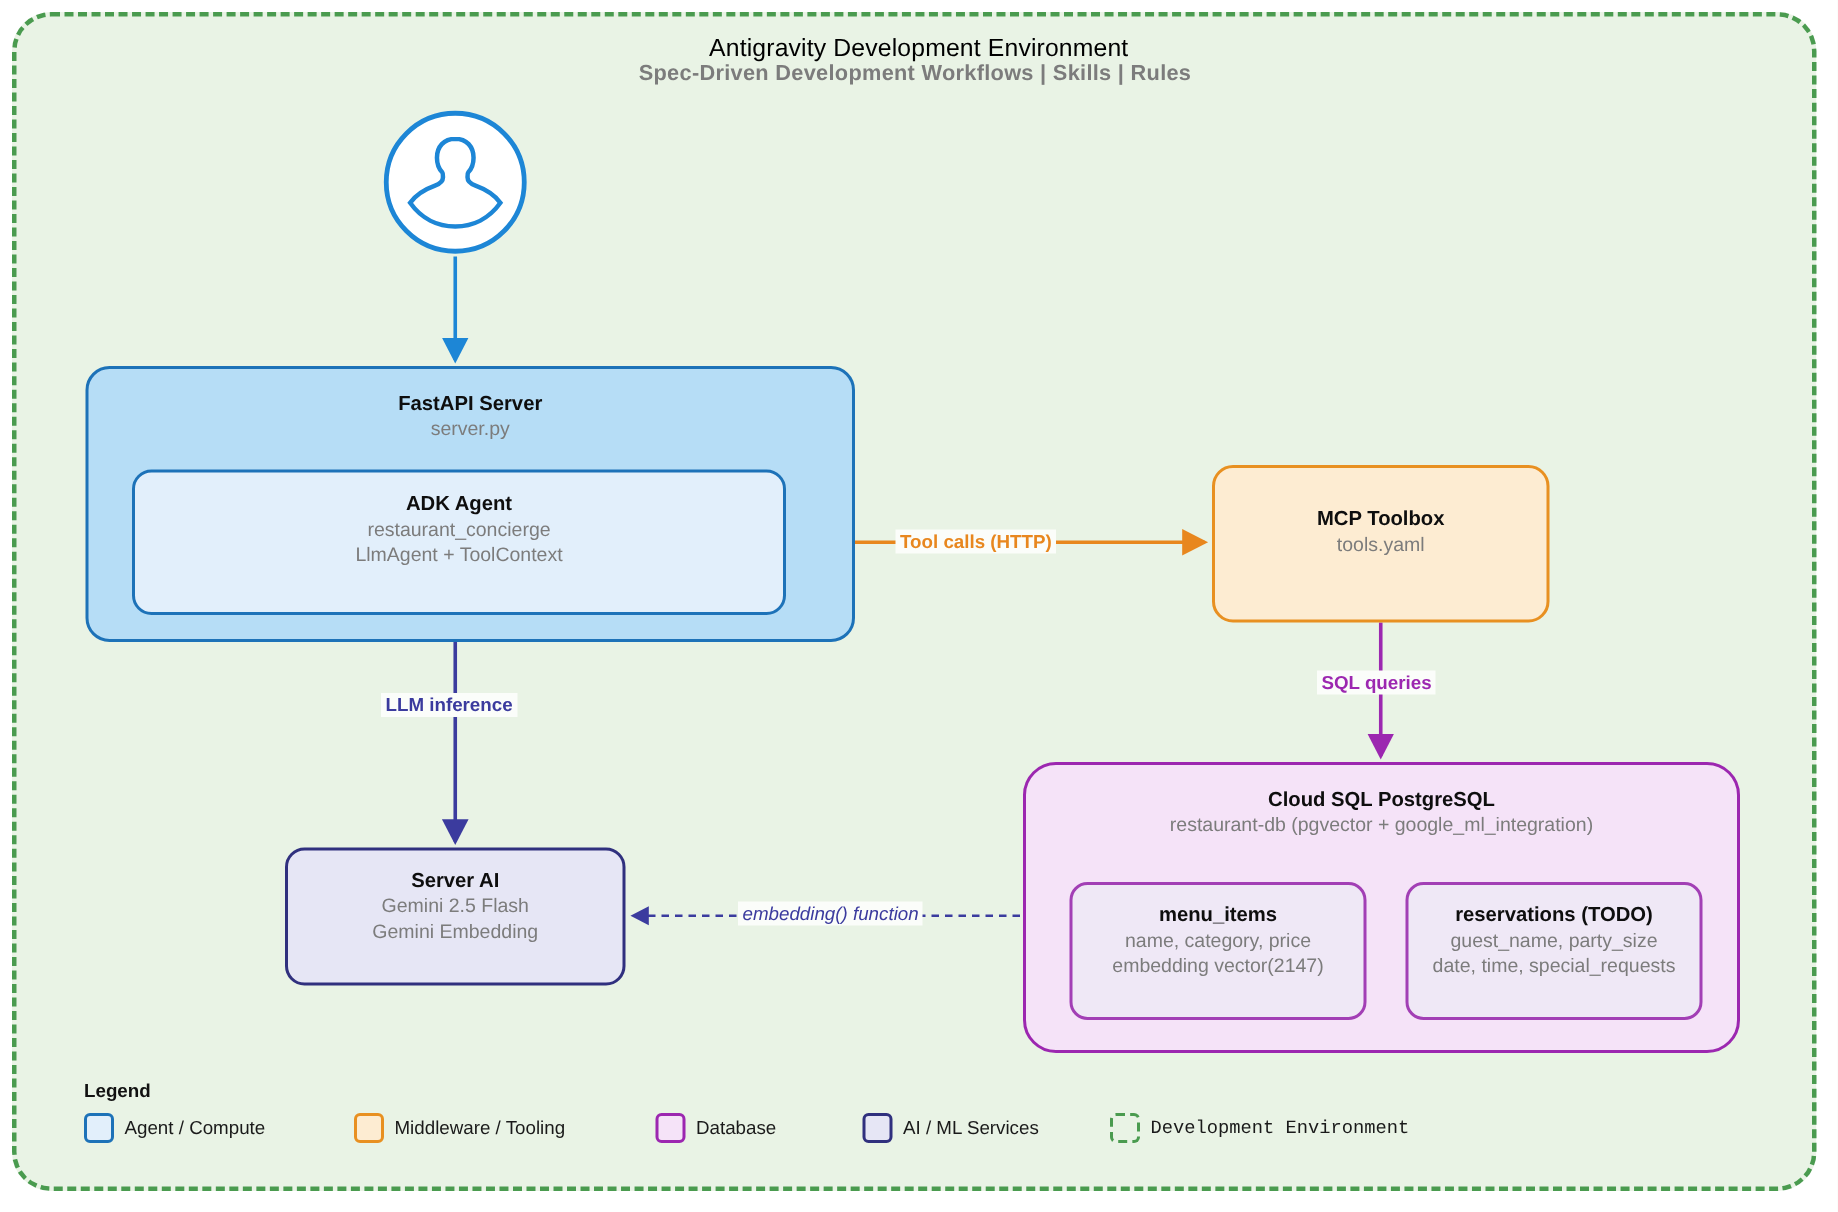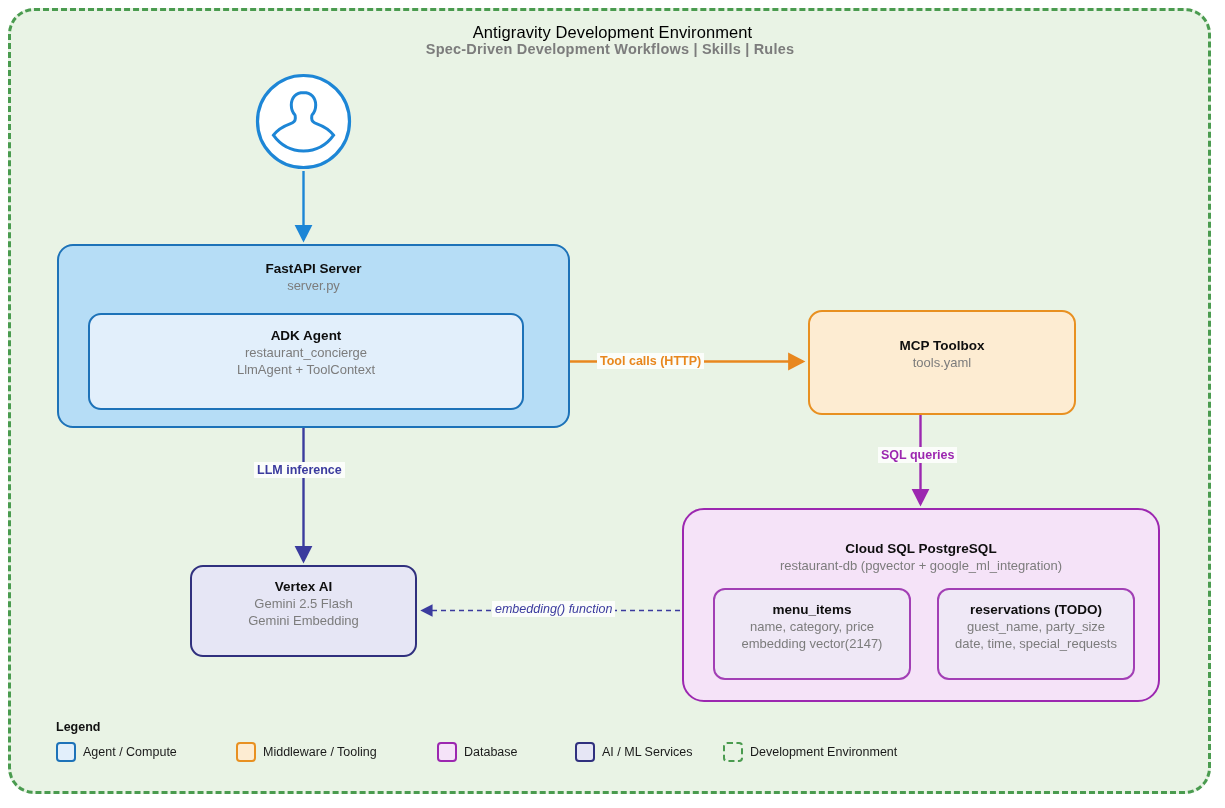--- a/index.html
+++ b/index.html
@@ -92,37 +92,37 @@
     height: 97px;
     background: #e2effb;
     border: 2.5px solid #1d72b8;
     border-radius: 13px;
     padding-top: 12px;
   }
   
   #node-mcp {
     left: 808px;
     top: 310px;
-    width: 268px;
+    width: 225px;
     height: 105px;
     background: #fdecd2;
     border: 2.5px solid #e89021;
     border-radius: 14px;
     padding-top: 25px;
   }
   
   #node-db {
     left: 682px;
     top: 508px;
     width: 478px;
     height: 194px;
     background: #f5e3f8;
     border: 2.5px solid #9c27b0;
     border-radius: 22px;
-    padding-top: 30px;
+    padding-top: 14px;
   }
   #node-menu-items {
     left: 713px;
     top: 588px;
     width: 198px;
     height: 92px;
     background: #efe8f6;
     border: 2px solid #a23fb5;
     border-radius: 12px;
     padding-top: 11px;
@@ -292,21 +292,21 @@
     <div class="n-sub">embedding vector(2147)</div>
   </div>
 
   <div class="node" id="node-reservations">
     <div class="n-title">reservations (TODO)</div>
     <div class="n-sub">guest_name, party_size</div>
     <div class="n-sub">date, time, special_requests</div>
   </div>
 
   <div class="node" id="node-vertex">
-    <div class="n-title">Vertex AI</div>
+    <div class="n-title">Server AI</div>
     <div class="n-sub">Gemini 2.5 Flash</div>
     <div class="n-sub">Gemini Embedding</div>
   </div>
 
   <div id="legend-title">Legend</div>
   <div id="legend-row"></div>
 
 <div class="legend-item" style="left: 56px;">
       <div class="legend-swatch" style="background: rgb(226, 239, 251); border: 2px solid rgb(29, 114, 184);"></div>
       <div class="legend-label">Agent / Compute</div>
@@ -316,17 +316,17 @@
       <div class="legend-label">Middleware / Tooling</div>
     </div>
     <div class="legend-item" style="left: 437px;">
       <div class="legend-swatch" style="background: rgb(245, 227, 248); border: 2px solid rgb(156, 39, 176);"></div>
       <div class="legend-label">Database</div>
     </div>
     <div class="legend-item" style="left: 575px;">
       <div class="legend-swatch" style="background: rgb(230, 230, 245); border: 2px solid rgb(48, 48, 126);"></div>
       <div class="legend-label">AI / ML Services</div>
     </div>
-    <div class="legend-item" style="left: 723px;">
+    <div class="legend-item" style="left: 740px; font-family: Liberation Mono, monospace;">
       <div class="legend-swatch" style="background: rgb(233, 243, 229); border: 2px dashed rgb(74, 155, 79);"></div>
       <div class="legend-label">Development Environment</div>
     </div>
   </div>
 
 </body></html>

